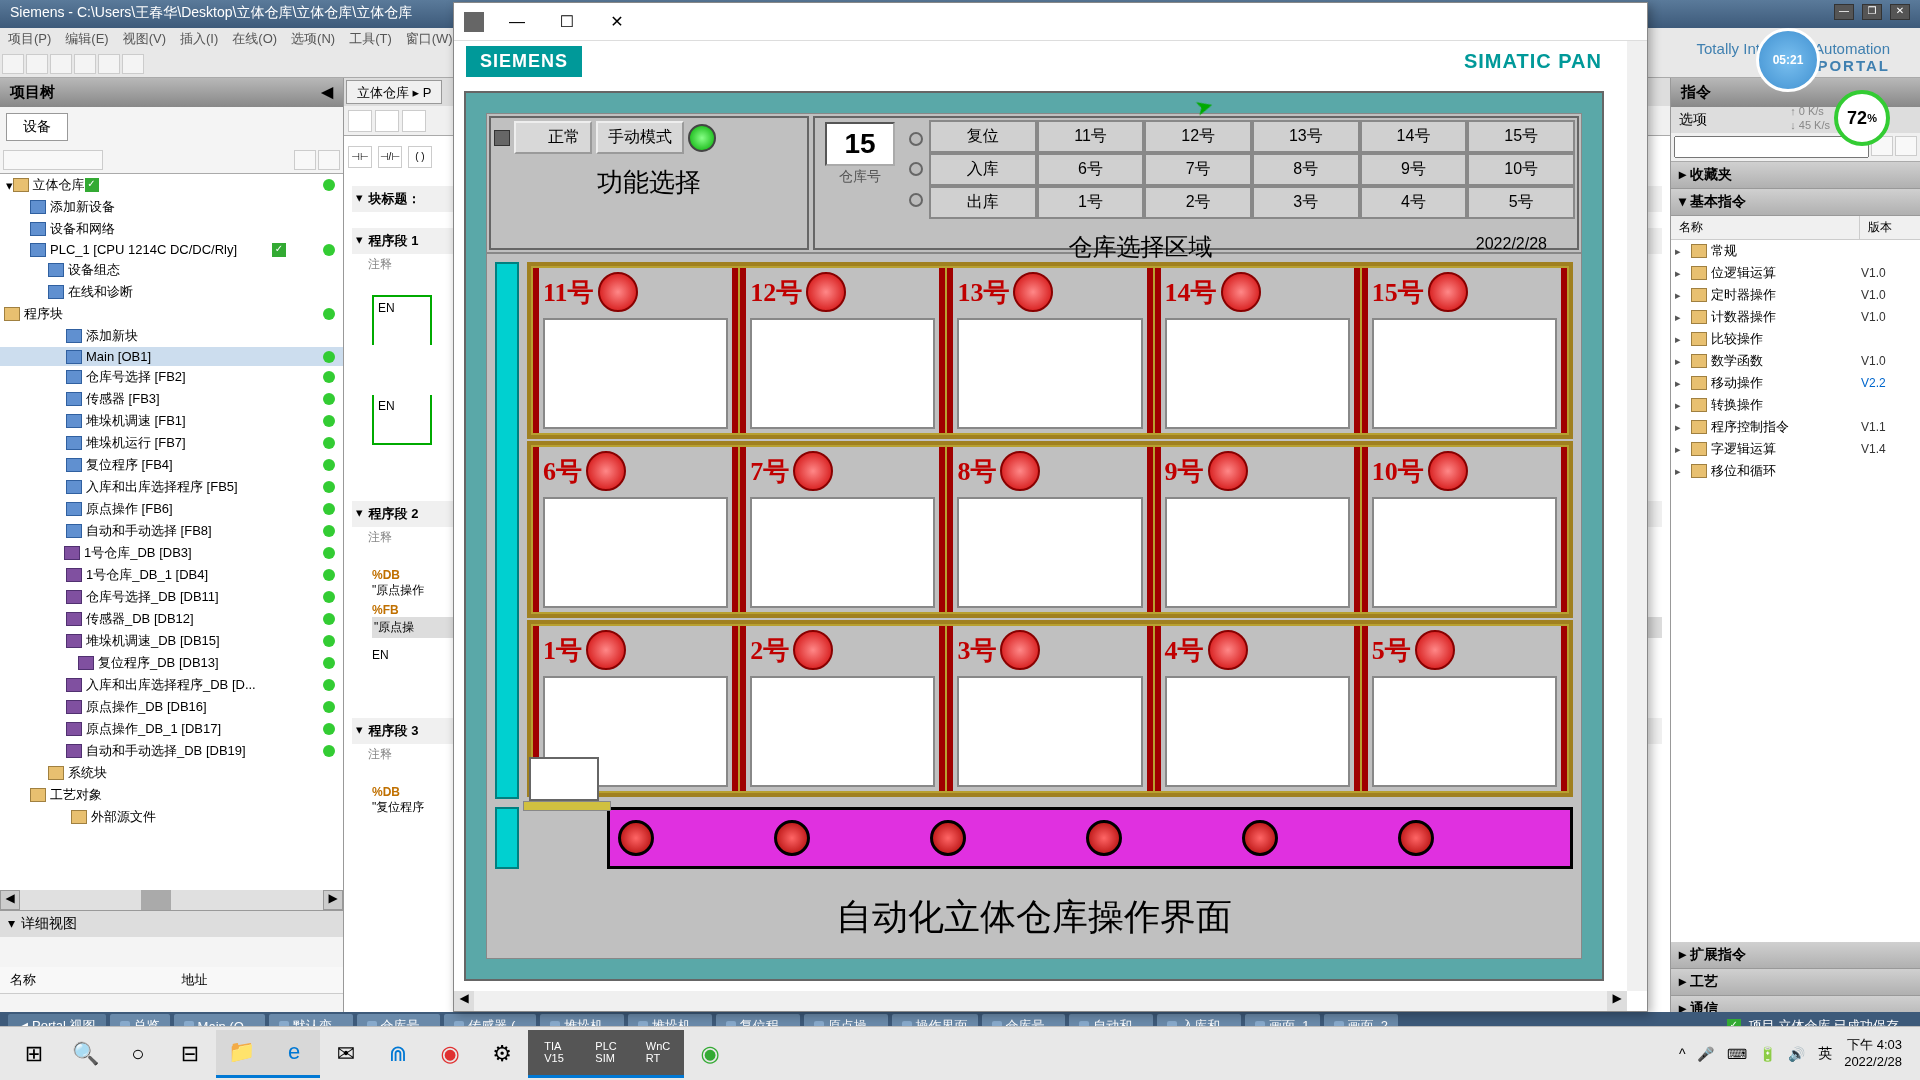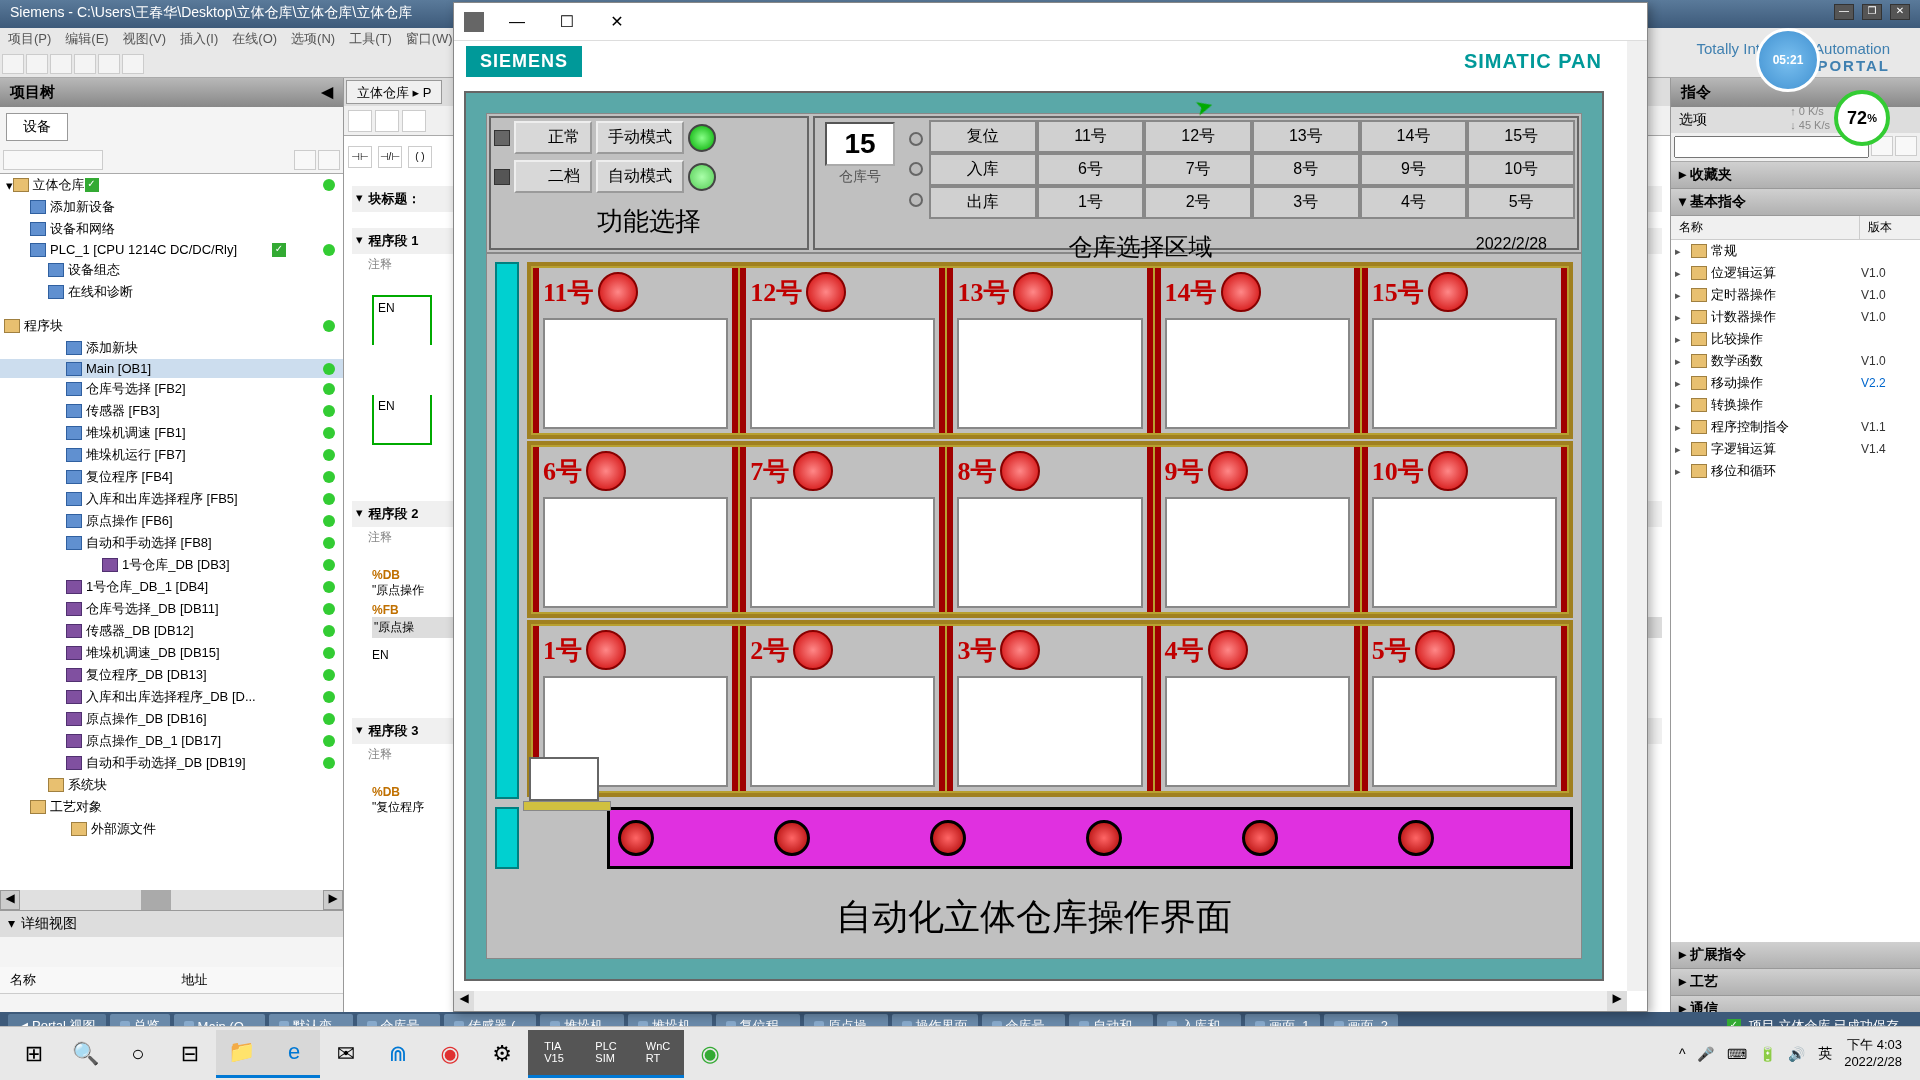--- a/index.html
+++ b/index.html
@@ -223,21 +223,21 @@
             <span class="status-dot"></span>
           </div>
           <div class="tree-item" style="padding-left: 48px;">
             <span class="tree-icon block-icon"></span>
             <span>设备组态</span>
           </div>
           <div class="tree-item" style="padding-left: 48px;">
             <span class="tree-icon block-icon"></span>
             <span>在线和诊断</span>
           </div>
-          <div class="tree-item" style=" margin-top: 12px;">
+          <div class="tree-item" style="">
             <span class="tree-icon folder-icon"></span>
             <span>程序块</span>
             <span class="status-dot" style="margin-left:auto"></span>
           </div>
           <div class="tree-item" style="padding-left: 66px;">
             <span class="tree-icon block-icon"></span>
             <span>添加新块</span>
           </div>
           <div class="tree-item selected" style="padding-left: 66px;">
             <span class="tree-icon block-icon"></span>
@@ -277,21 +277,21 @@
           <div class="tree-item" style="padding-left: 66px;">
             <span class="tree-icon block-icon"></span>
             <span>原点操作 [FB6]</span>
             <span class="status-dot" style="margin-left:auto"></span>
           </div>
           <div class="tree-item" style="padding-left: 66px;">
             <span class="tree-icon block-icon"></span>
             <span>自动和手动选择 [FB8]</span>
             <span class="status-dot" style="margin-left:auto"></span>
           </div>
-          <div class="tree-item" style="padding-left: 102px; align-items: center;">
+          <div class="tree-item" style="padding-left: 64px; align-items: center;">
             <span class="tree-icon db-icon"></span>
             <span>1号仓库_DB [DB3]</span>
             <span class="status-dot" style="margin-left:auto"></span>
           </div>
           <div class="tree-item" style="padding-left: 66px;">
             <span class="tree-icon db-icon"></span>
             <span>1号仓库_DB_1 [DB4]</span>
             <span class="status-dot" style="margin-left:auto"></span>
           </div>
           <div class="tree-item" style="padding-left: 66px;">
@@ -302,21 +302,21 @@
           <div class="tree-item" style="padding-left: 66px;">
             <span class="tree-icon db-icon"></span>
             <span>传感器_DB [DB12]</span>
             <span class="status-dot" style="margin-left:auto"></span>
           </div>
           <div class="tree-item" style="padding-left: 66px;">
             <span class="tree-icon db-icon"></span>
             <span>堆垛机调速_DB [DB15]</span>
             <span class="status-dot" style="margin-left:auto"></span>
           </div>
-          <div class="tree-item" style="padding-left: 66px;">
+          <div class="tree-item" style="padding-left: 66px; margin-left: 12px;">
             <span class="tree-icon db-icon"></span>
             <span>复位程序_DB [DB13]</span>
             <span class="status-dot" style="margin-left:auto"></span>
           </div>
           <div class="tree-item" style="padding-left: 66px;">
             <span class="tree-icon db-icon"></span>
             <span>入库和出库选择程序_DB [D...</span>
             <span class="status-dot" style="margin-left:auto"></span>
           </div>
           <div class="tree-item" style="padding-left: 66px;">
@@ -569,26 +569,20 @@
       <div class="hmi-screen">
         <div class="hmi-inner">
 
           <div class="hmi-top">
             <div class="func-panel">
               <div class="func-row">
                 <div class="mini-square"></div>
                 <div class="mode-btn">正常</div>
                 <div class="mode-btn">手动模式</div>
                 <div class="indicator ind-green"></div>
-              </div>
-              <div class="func-row">
-                <div class="mini-square" style="background:#555"></div>
-                <div class="mode-btn">二档</div>
-                <div class="mode-btn">自动模式</div>
-                <div class="indicator ind-green-light"></div>
               </div>
               <div class="func-title">功能选择</div>
             </div>
             <div class="wh-panel">
               <div class="wh-top-row">
                 <div class="wh-display-col">
                   <div class="wh-num-display">15</div>
                   <div class="wh-num-label">仓库号</div>
                 </div>
                 <div class="radio-col">

